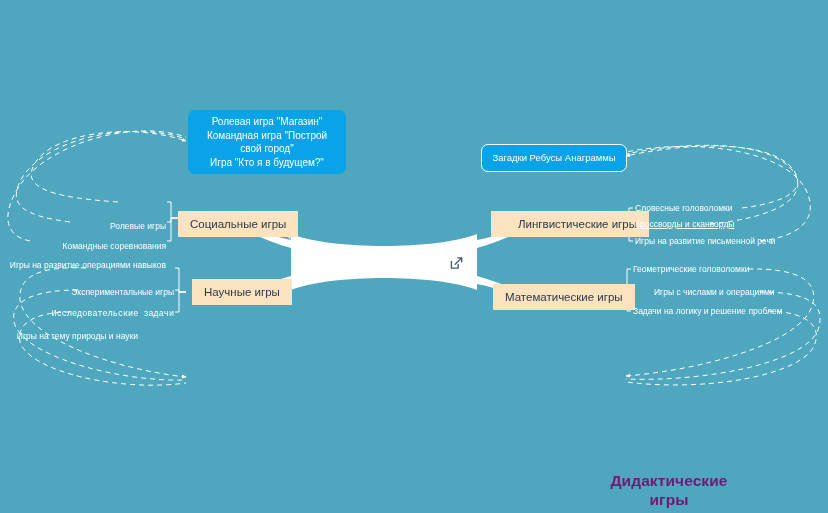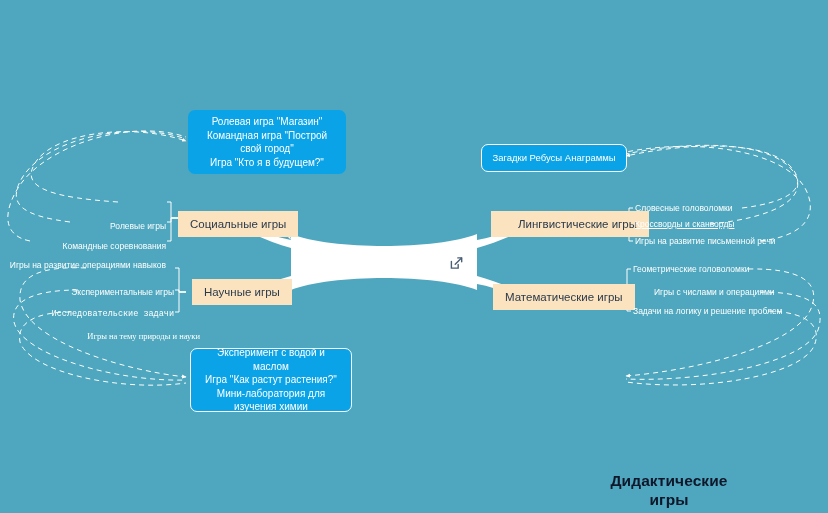--- a/index.html
+++ b/index.html
@@ -18,21 +18,21 @@
     position:absolute;
     left:291px; top:228px;
     width:186px; height:68px;
     background:#ffffff;
     display:flex;align-items:center;justify-content:center;
     box-sizing:border-box;
     padding:0 26px 0 14px;
   }
   .center-wrap{position:absolute;left:291px;top:228px;width:186px;height:68px;}
   .center-label{
-    color:#0f172a;
+    color:#701a75;
     font-size:15.5px;
     font-weight:bold;
     line-height:19px;
     text-align:center;
     letter-spacing:0.1px;
   }
   .ext-icon{
     position:absolute;
     right:14px; top:50%;
     transform:translateY(-50%);
@@ -170,40 +170,35 @@
   <div class="cat" style="left:493px;top:284px;">
     <span>Математические игры</span>
   </div>
 
   <div class="leaf l" style="right:662px;top:197px;">Ролевые игры</div>
   <div class="leaf l" style="right:662px;top:217px;">Командные соревнования</div>
   <div class="leaf l" style="right:662px;top:236px;">Игры на развитие операциями навыков</div>
 
   <div class="leaf l" style="right:654px;top:263px;">Экспериментальные игры</div>
   <div class="leaf l" style="right:654px;top:285px;font-family:Liberation Mono, monospace;">Исследовательские задачи</div>
-  <div class="leaf l" style="right:628px;top:307px;font-family:Liberation Serif, serif;">Игры на тему природы и науки</div>
+  <div class="leaf l" style="right:690px;top:307px;">Игры на тему природы и науки</div>
 
   <div class="leaf r" style="left:635px;top:203px;">Словесные головоломки</div>
   <div class="leaf r" style="left:635px;top:219px;text-decoration:underline;">Кроссворды и сканворды</div>
   <div class="leaf r" style="left:635px;top:236px;">Игры на развитие письменной речи</div>
 
   <div class="leaf r" style="left:633px;top:264px;">Геометрические головоломки</div>
   <div class="leaf r" style="left:642px;top:287px;margin-left:12px;">Игры с числами и операциями</div>
   <div class="leaf r" style="left:633px;top:306px;">Задачи на логику и решение проблем</div>
 
   <div class="detail" style="left:188px;top:110px;width:158px;height:64px;">
     <span class="txt">Ролевая игра "Магазин"
 Командная игра "Построй свой город"
 Игра "Кто я в будущем?"</span>
   </div>
 
-  <div class="detail bordered" style="left:190px;top:348px;width:162px;height:64px;">
-    <span class="txt">Эксперимент с водой и маслом
-Игра "Как растут растения?"
-Мини-лаборатория для изучения химии</span>
-  </div>
 
   <div class="detail bordered" style="left:481px;top:144px;width:146px;height:28px;font-size:9.5px;">
     <span class="txt">Загадки Ребусы Анаграммы</span>
   </div>
 
 
 </div>
 
 </body></html>

